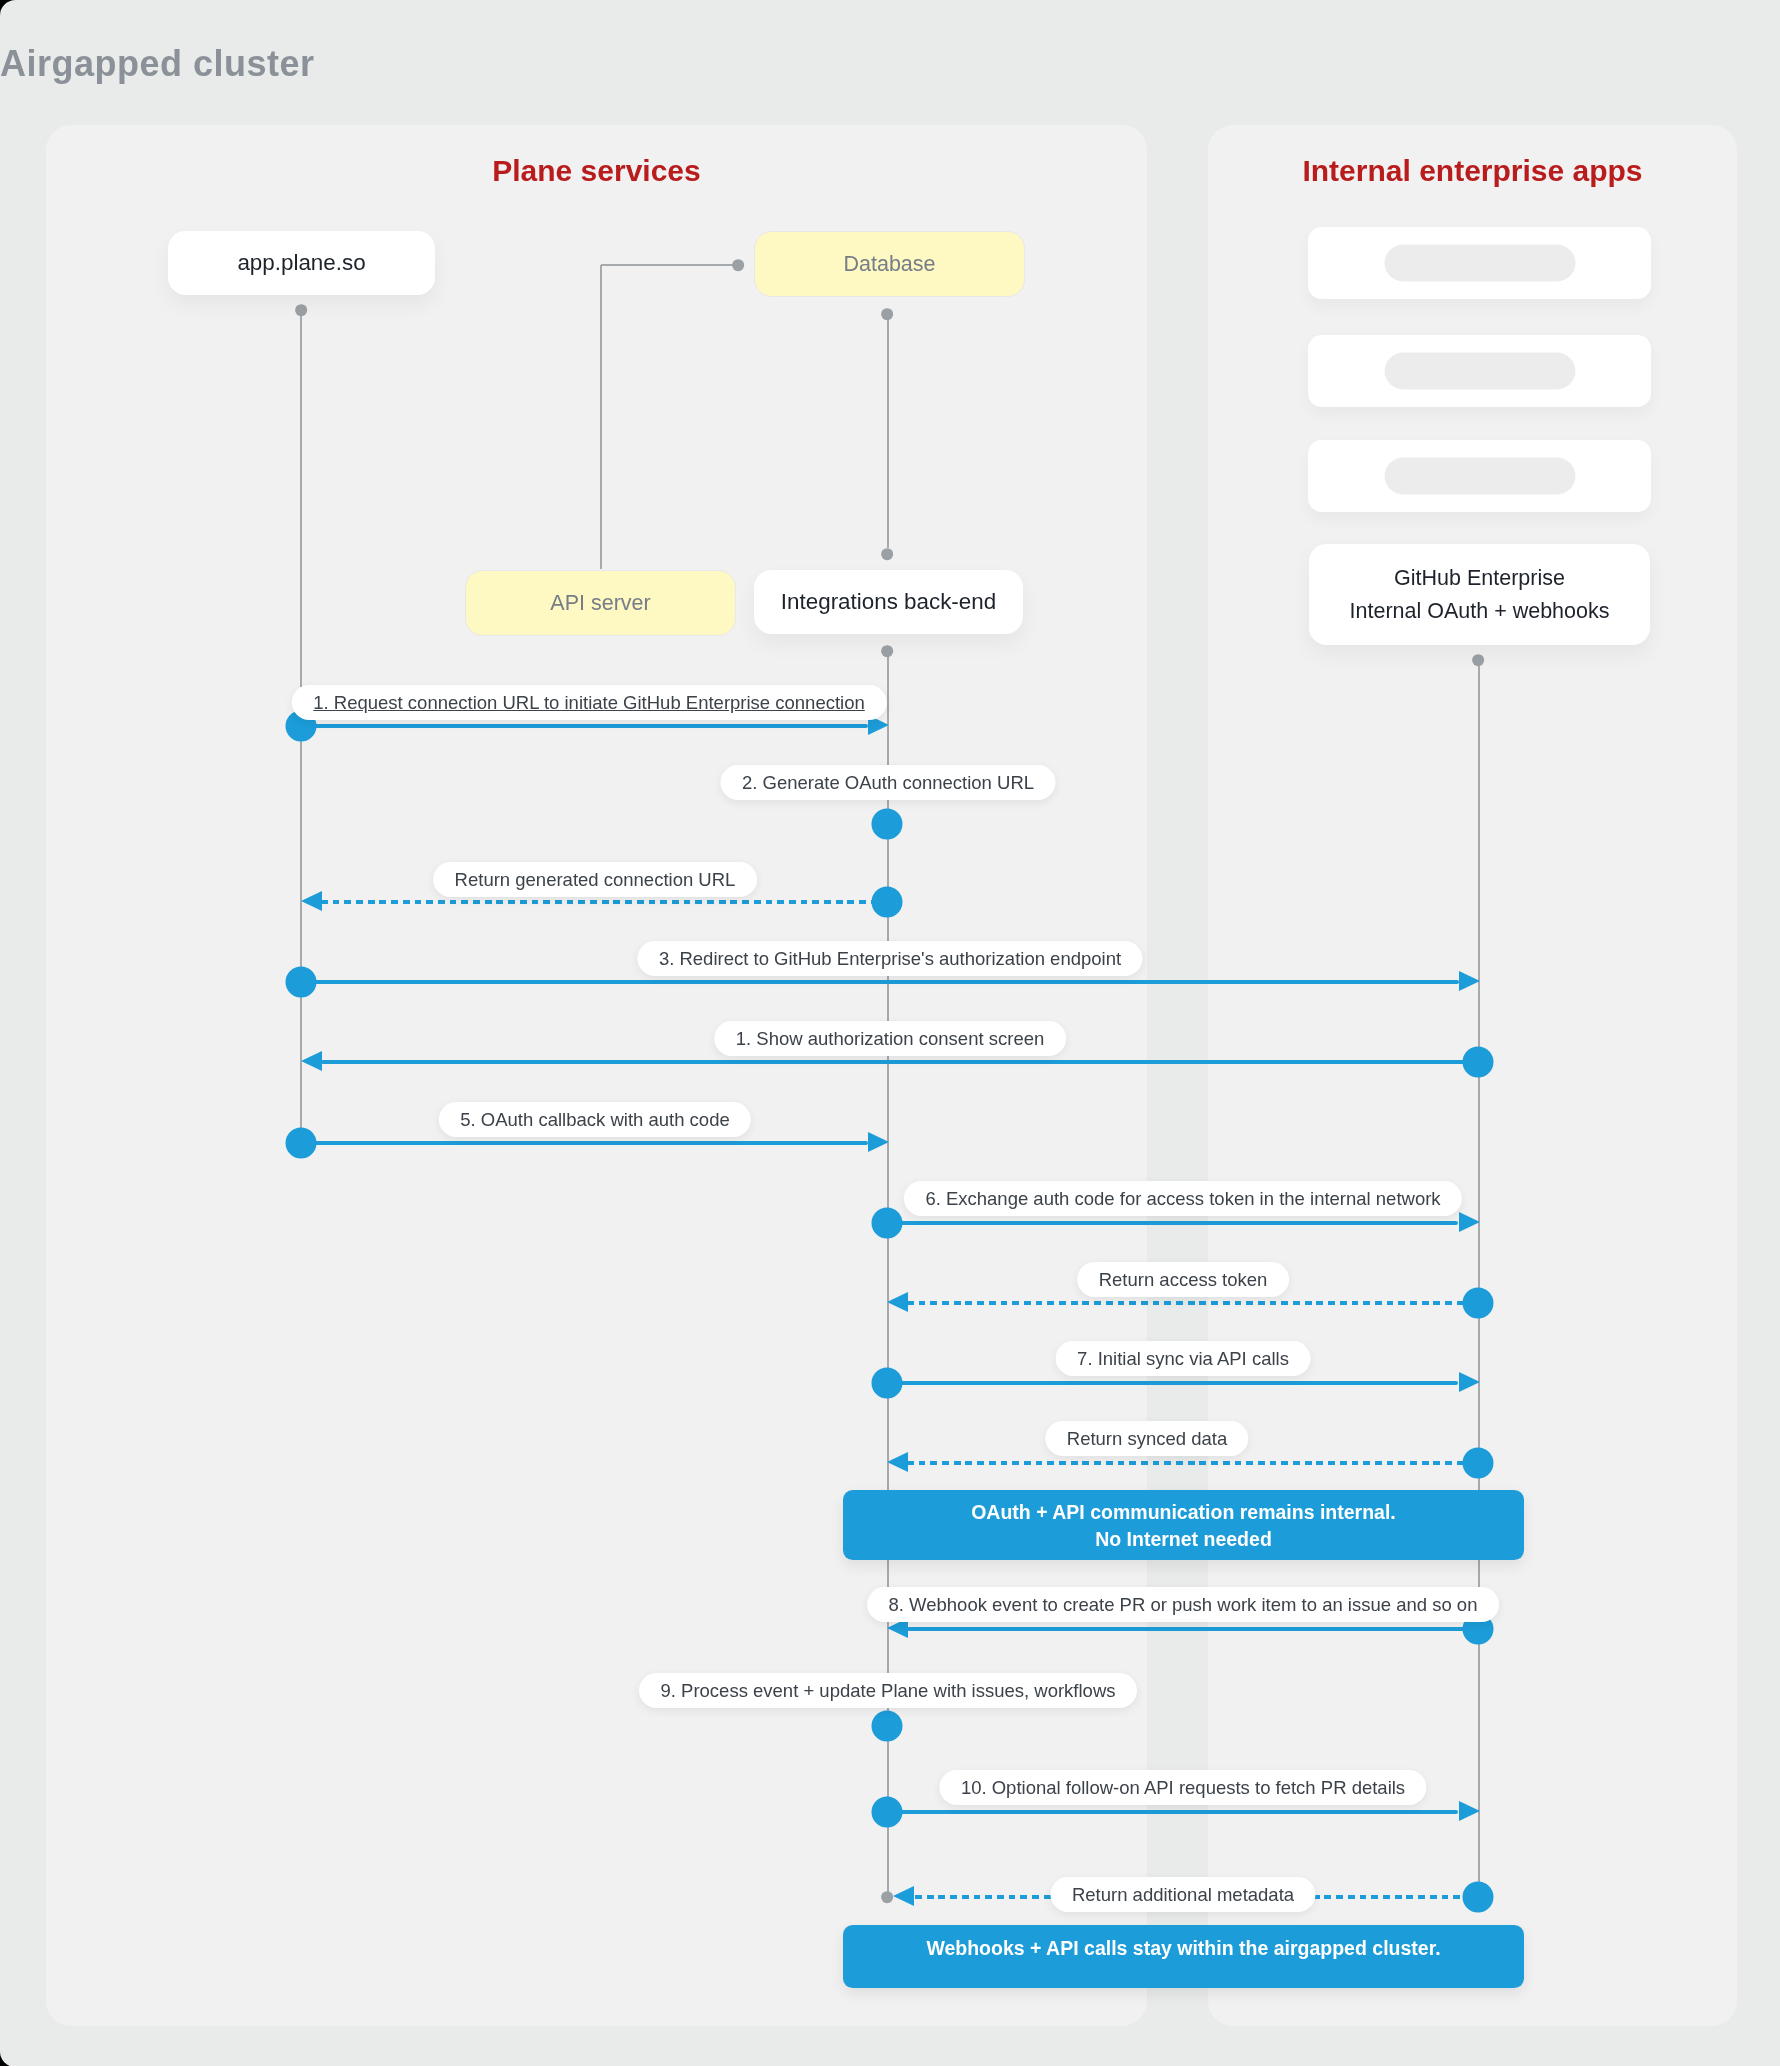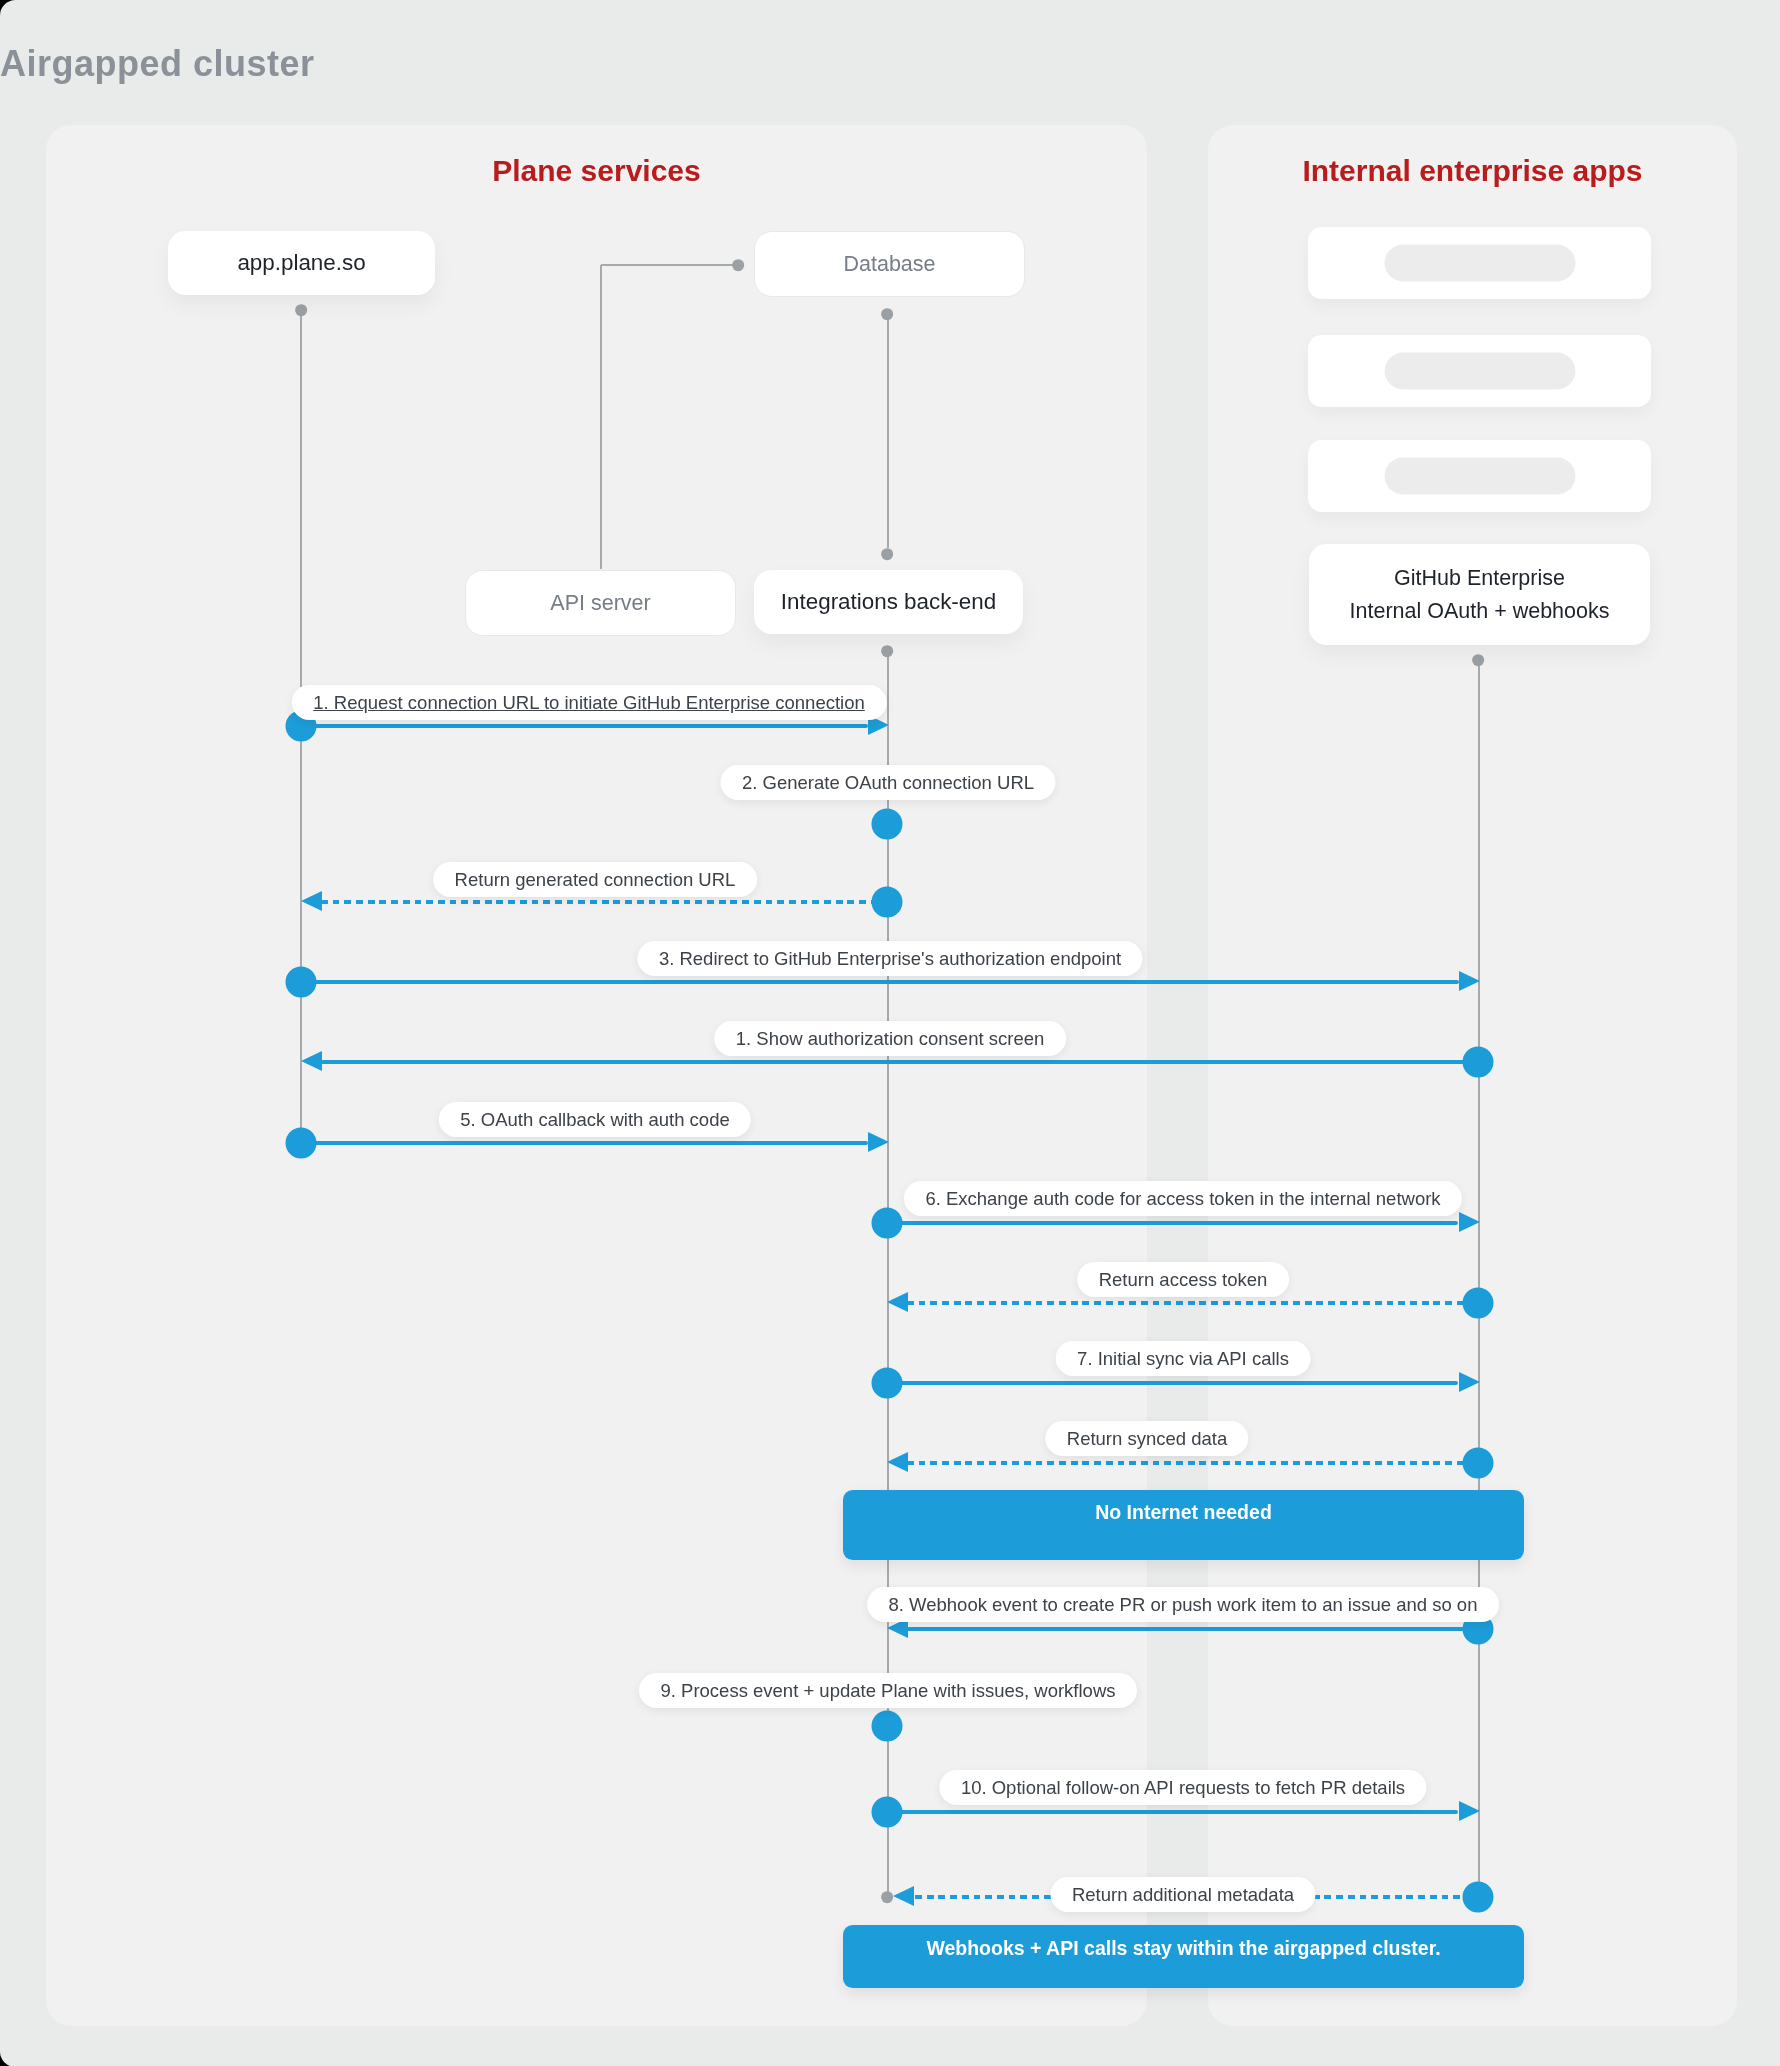--- a/index.html
+++ b/index.html
@@ -19,21 +19,21 @@
     position:absolute;top:154px;text-align:center;font-size:30px;font-weight:600;color:#b91c1c;
   }
   .heading-left{left:46px;width:1101px;}
   .heading-right{left:1208px;width:529px;}
 
   .actor{
     position:absolute;background:#ffffff;border-radius:17.6px;
     display:flex;align-items:center;justify-content:center;text-align:center;
     font-size:22.4px;color:#1d222b;box-shadow:0 9.8px 21.5px rgba(0,0,0,.05);
   }
-  .actor.ghost{background:#ffffff;border:1px solid #e7e8e9;color:#767d87;box-shadow:none;font-size:21.5px;}
+  .actor.ghost{background:#fef9c3;border:1px solid #e7e8e9;color:#767d87;box-shadow:none;font-size:21.5px;}
   .actor.two-line{font-size:21.5px;line-height:33px;}
 
   .ph-card{position:absolute;left:1308px;width:343px;height:72px;background:#ffffff;border-radius:13.7px;box-shadow:0 7.8px 15.6px rgba(0,0,0,.04);}
   .ph-pill{position:absolute;left:50%;top:50%;transform:translate(-50%,-50%);width:191px;height:37px;border-radius:18.5px;background:#ececed;}
 
   .gline{position:absolute;background:#a7aaad;}
   .gdot{position:absolute;width:11.7px;height:11.7px;border-radius:50%;background:#9ba0a4;transform:translate(-50%,-50%);}
 
   .bline{position:absolute;height:3.9px;background:#1c9cd8;border-radius:2px;}
   .bdash{position:absolute;height:3.9px;background:repeating-linear-gradient(90deg,#1c9cd8 0 6.8px,rgba(0,0,0,0) 6.8px 11.7px);}
@@ -140,20 +140,21 @@
   <div class="bline" style="left:907px;top:1627px;width:571px;"></div>
   <div class="headL" style="left:887px;top:1618px;"></div>
 
   <div class="bline" style="left:887px;top:1810px;width:571px;"></div>
   <div class="headR" style="left:1459px;top:1801px;"></div>
 
   <div class="bdash" style="left:915px;top:1895px;width:564px;"></div>
   <div class="headL" style="left:893px;top:1886px;"></div>
 
   <div class="banner banner-internal">
+    <div>OAuth + API communication remains internal.</div>
     <div>No Internet needed</div>
   </div>
   <div class="banner banner-airgap">
     <span>Webhooks + API calls stay within the airgapped cluster.</span>
   </div>
 
   <div class="bdot" style="left:301px;top:726px;"></div>
   <div class="bdot" style="left:887px;top:824px;"></div>
   <div class="bdot" style="left:887px;top:902px;"></div>
   <div class="bdot" style="left:301px;top:982px;"></div>

